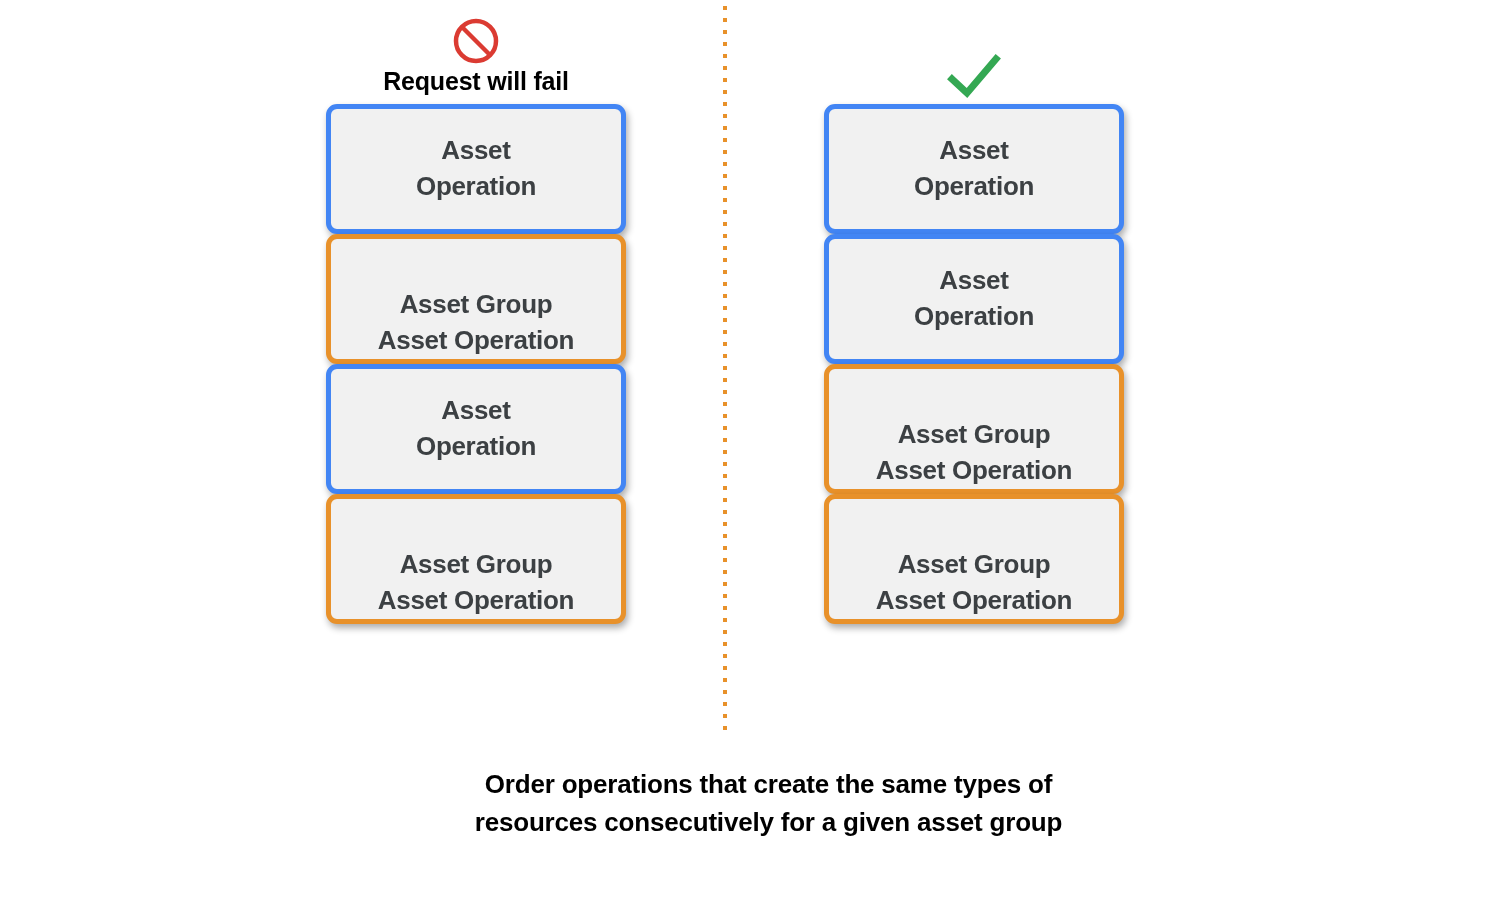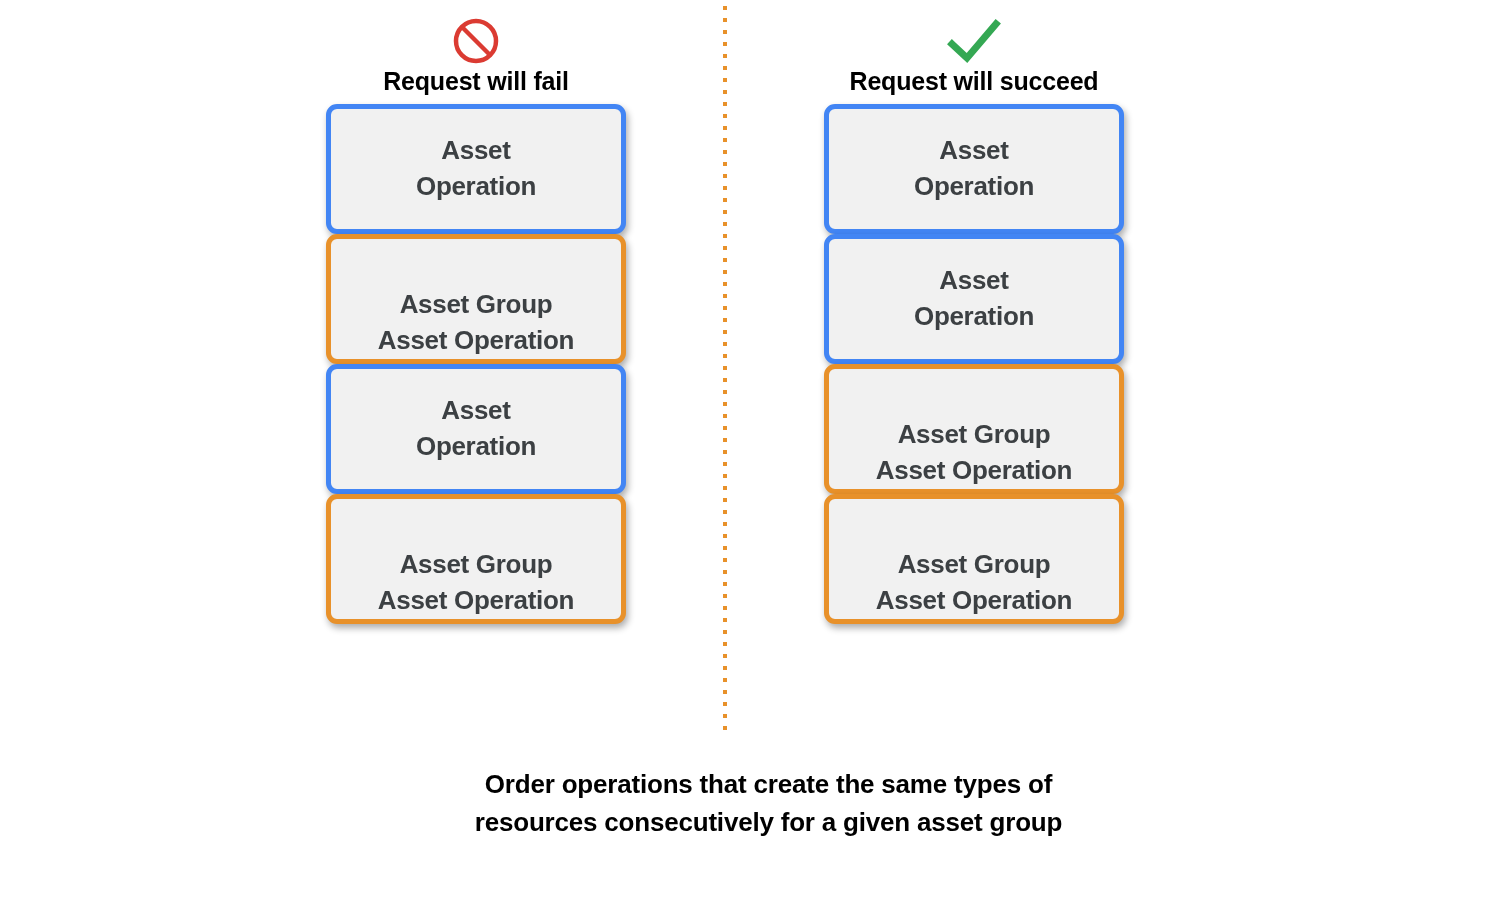--- a/index.html
+++ b/index.html
@@ -151,21 +151,20 @@
     </div>
   </div>
 
   <div class="column succeed">
     <div class="col-head">
       <div class="head-icon">
         <svg width="60" height="50" viewBox="0 0 60 50">
           <polyline points="8,28 23,42 52,8" fill="none" stroke="#34A853" stroke-width="7" stroke-linecap="square" stroke-linejoin="miter"></polyline>
         </svg>
       </div>
-      <div class="head-label">Request will succeed</div>
     </div>
 
     <div class="box-list">
       <div class="op-box kind-asset">
         <div class="op-line">Asset</div>
         <div class="op-line">Operation</div>
       </div>
       <div class="op-box kind-asset">
         <div class="op-line">Asset</div>
         <div class="op-line">Operation</div>

